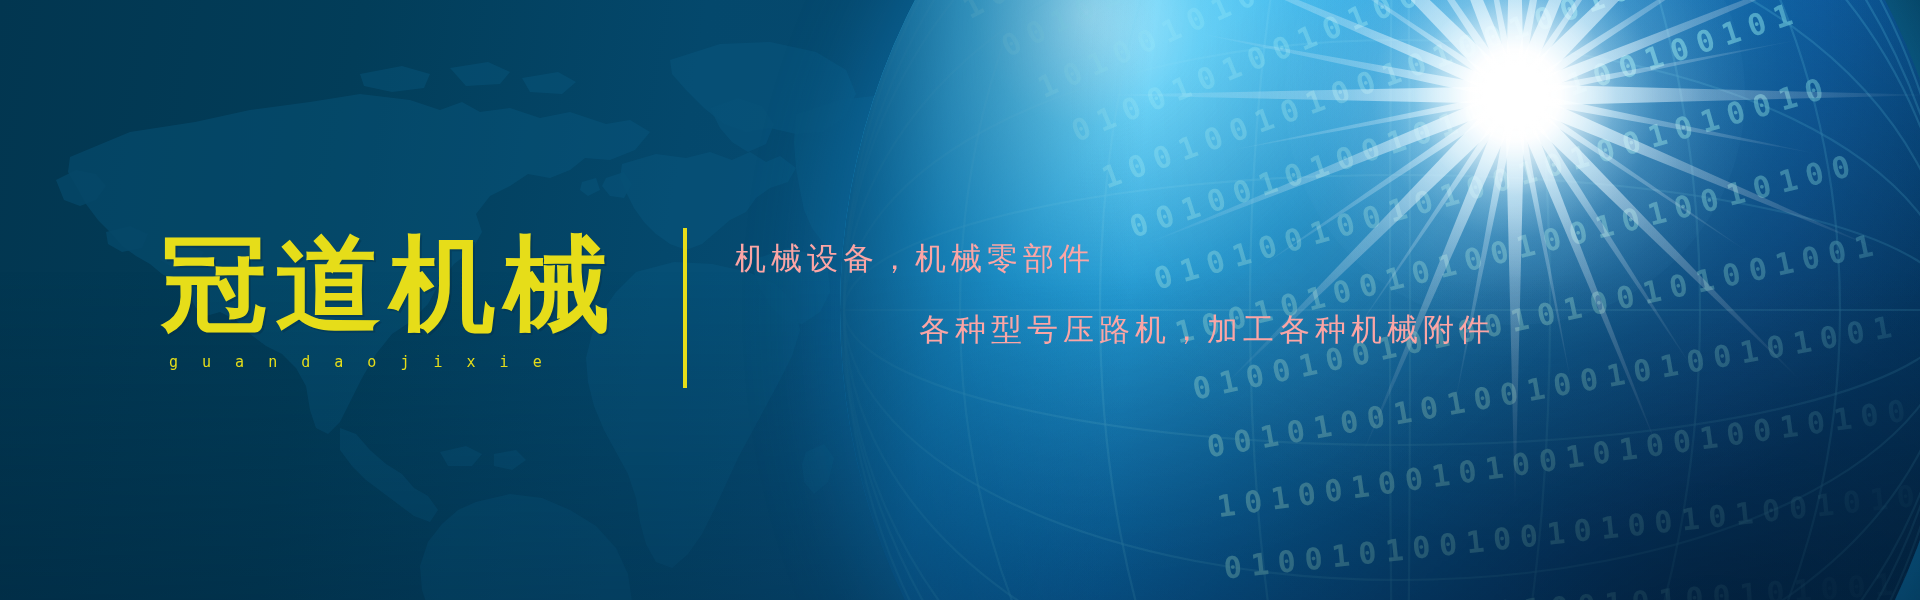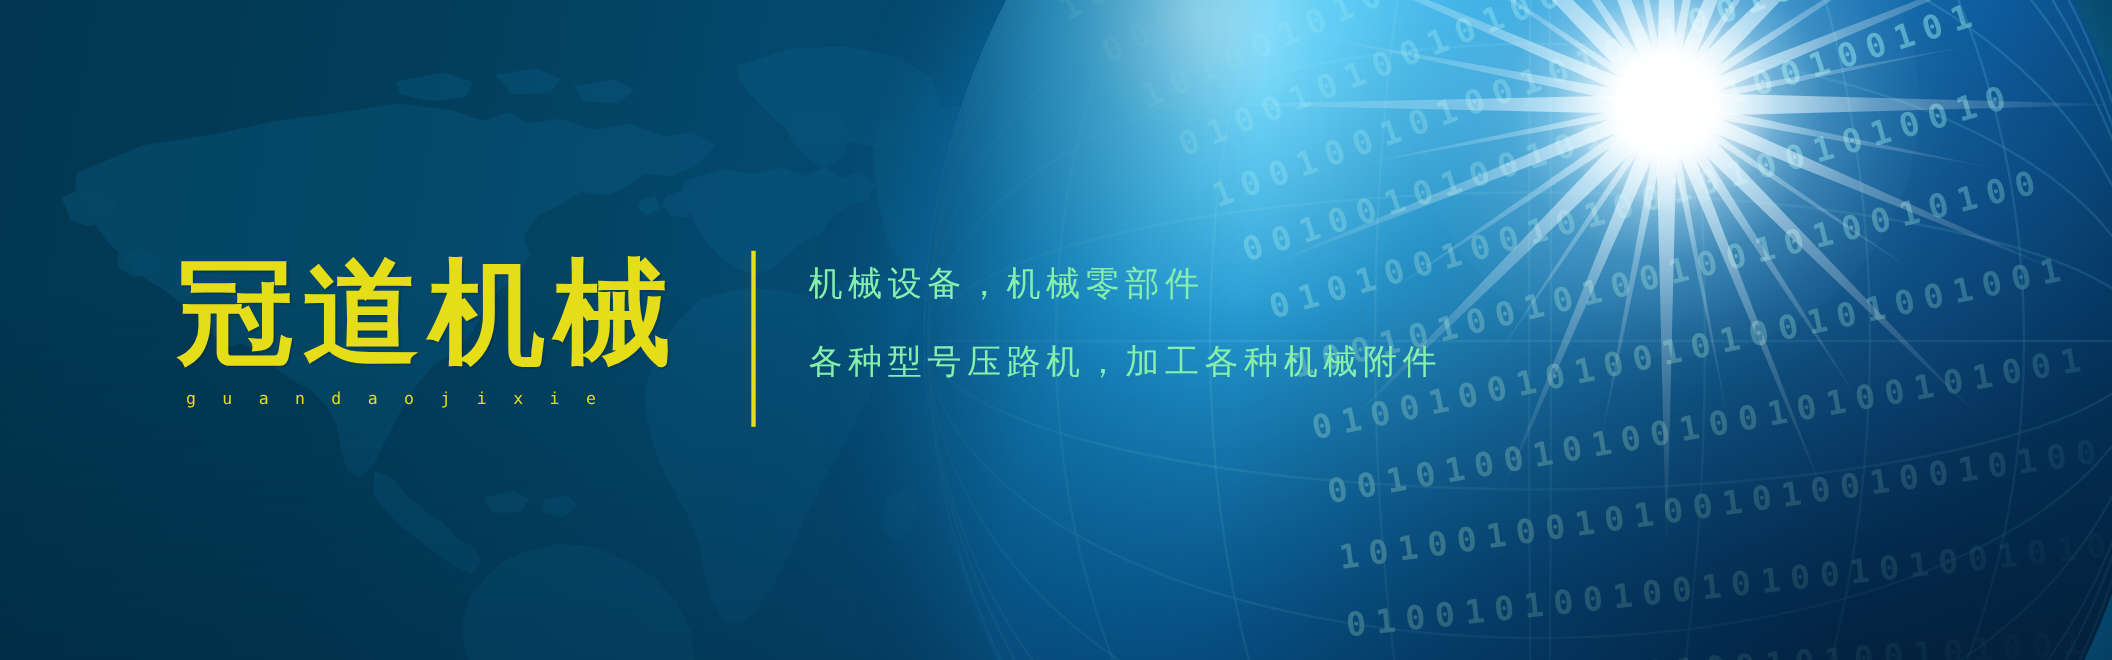--- a/index.html
+++ b/index.html
@@ -192,27 +192,28 @@
   .taglines {
     position: absolute;
     left: 724px;
     top: 241px;
     width: 760px;
   }
   .tagline {
     font-family: "DejaVu Sans", "Liberation Sans", sans-serif;
     font-size: 31px;
     line-height: 34px;
-    color: #86efac;
+    color: #fca5a5;
     letter-spacing: 5px;
     white-space: nowrap;
     font-weight: 400;
   }
   .tagline + .tagline {
     margin-top: 37px;
+    text-align: right;
   }
 </style>
 </head>
 <body>
 
 <div class="banner">
 
   <div class="bg-base"></div>
   <div class="bg-left-dark"></div>
 

